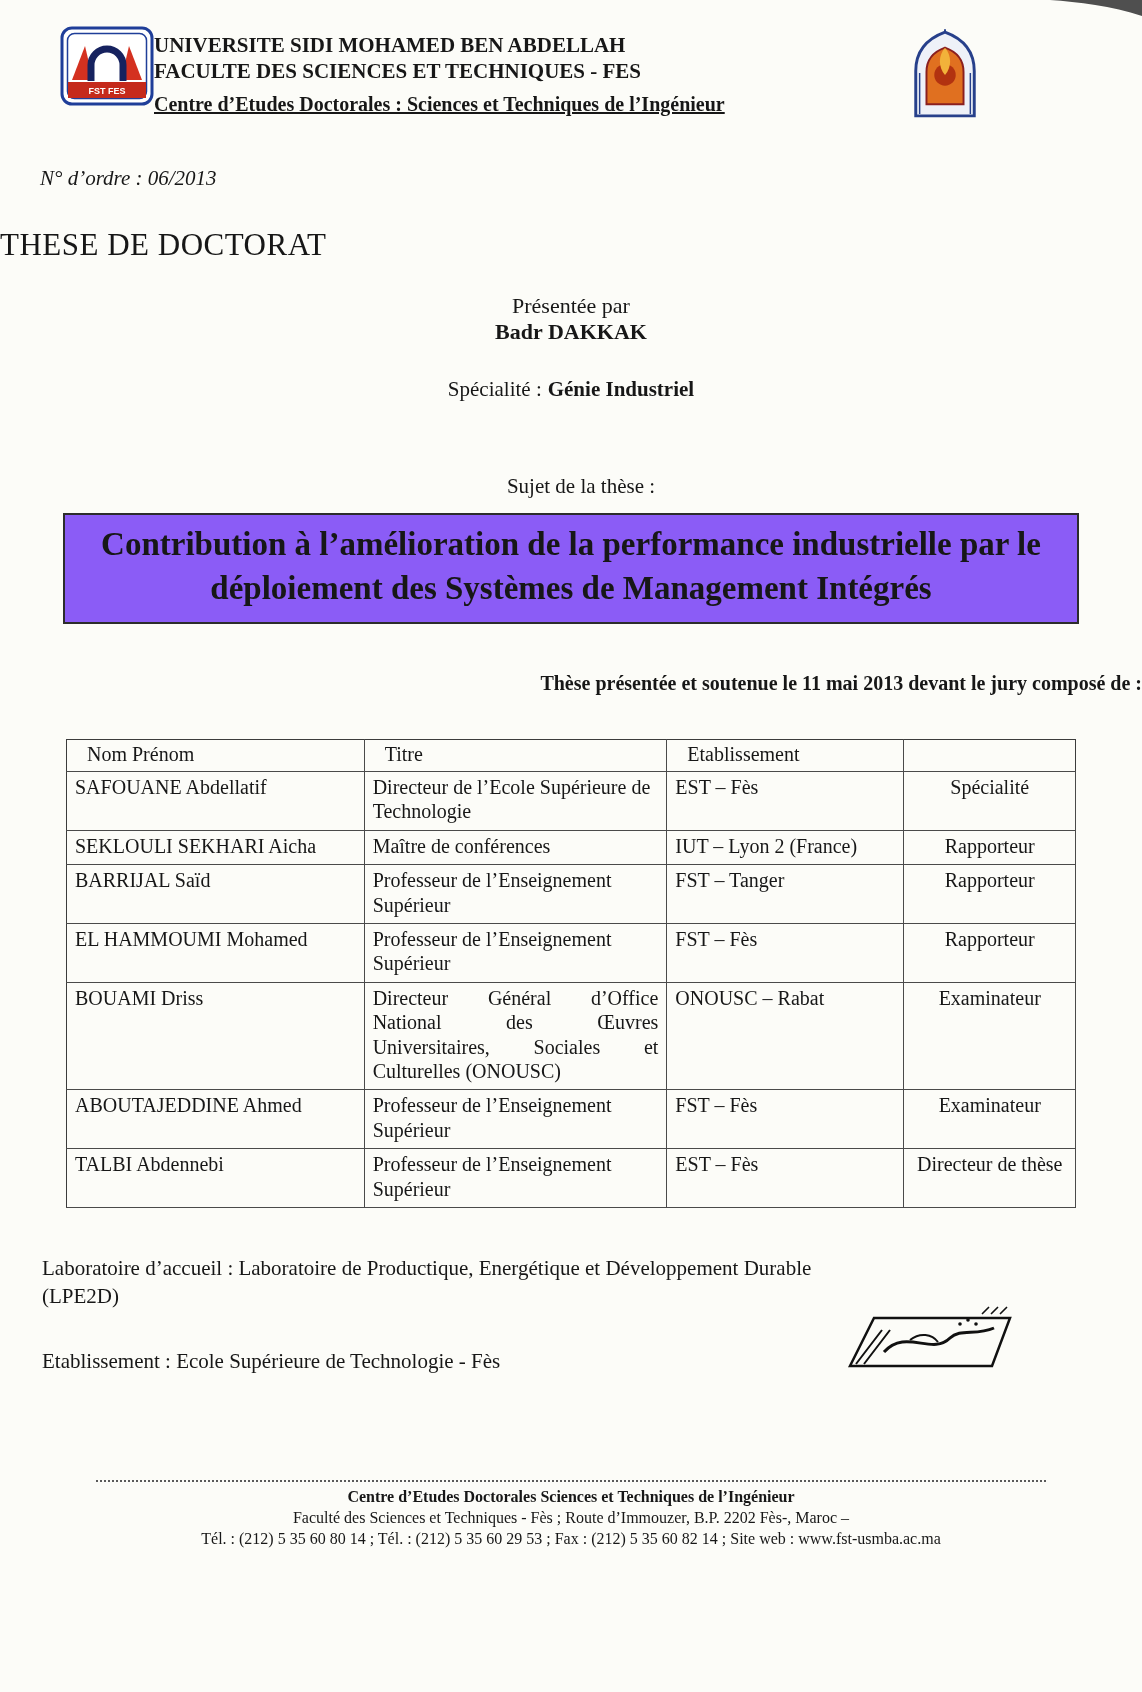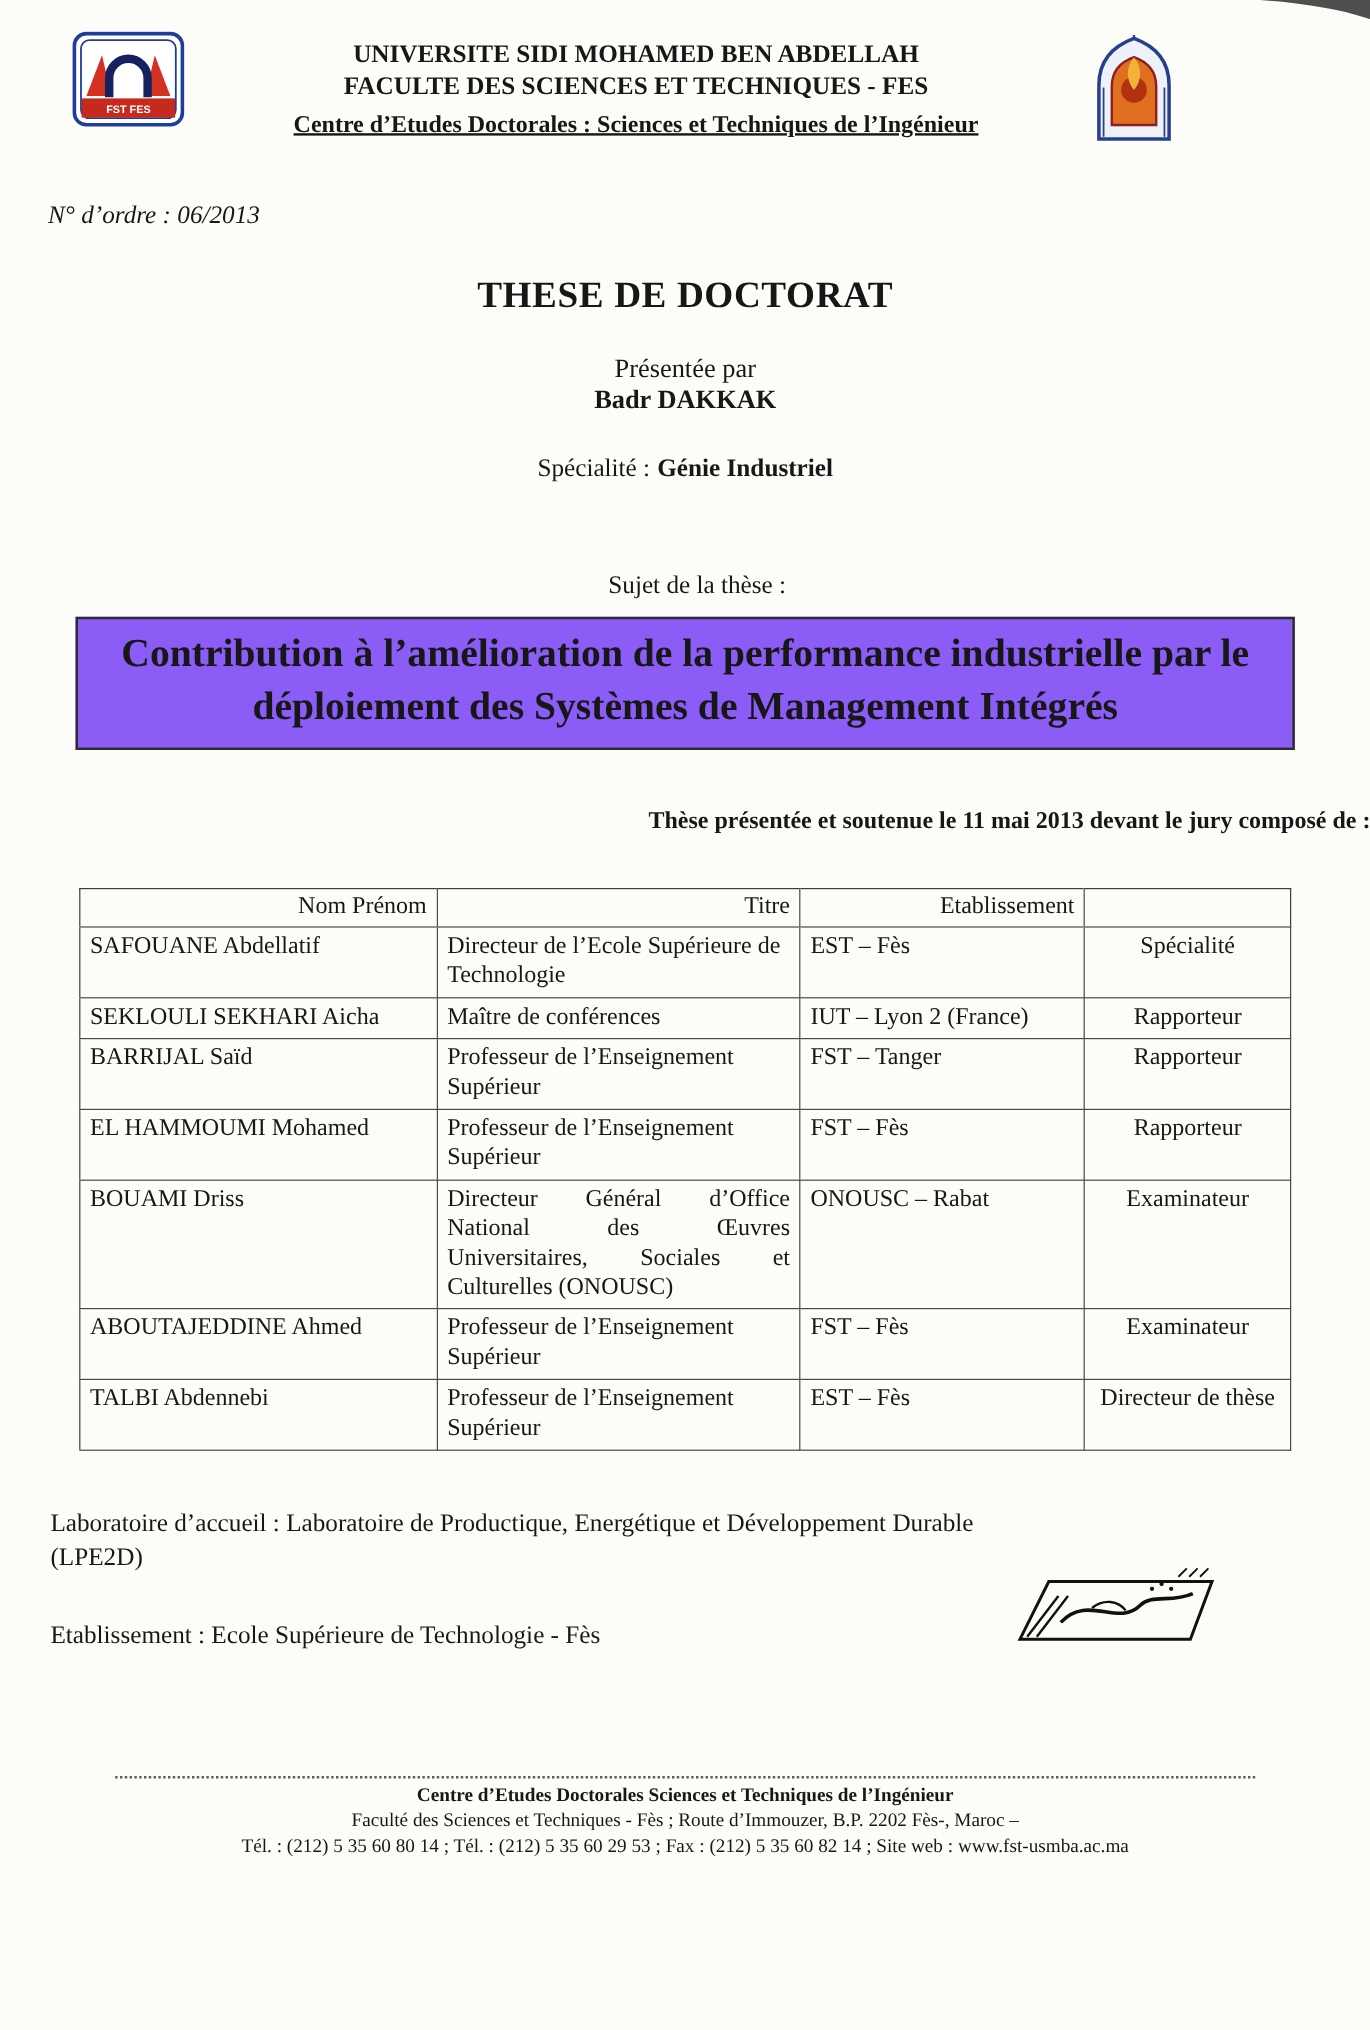--- a/index.html
+++ b/index.html
@@ -8,28 +8,28 @@
     width:1142px;height:1692px;
     margin:0 auto;
     background:#fcfcf8;
     font-family:"Liberation Serif", serif;
     color:#171717;
     overflow:hidden;
   }
   
   .header{display:flex;align-items:flex-start;padding-top:26px;}
   .logo-left{margin-left:60px;flex:0 0 auto;}
-  .header-text{flex:1 1 auto;text-align:center;padding-top:6px;}
+  .header-text{flex:1 1 auto;text-align:left;padding-top:6px;}
   .header-text .u-line{font-weight:bold;font-size:21px;line-height:1.25;}
   .header-text .center-line{font-weight:bold;font-size:20px;text-decoration:underline;margin-top:8px;}
   .logo-right{margin-right:158px;flex:0 0 auto;}
   .corner-artifact{position:absolute;top:0;right:0;width:92px;height:18px;}
   
   .order-number{margin:42px 0 0 40px;font-style:italic;font-size:21px;}
-  .doc-type{margin-top:36px;text-align:center;font-weight:bold;font-size:31px;letter-spacing:.5px;}
+  .doc-type{margin-top:36px;text-align:left;font-weight:normal;font-size:31px;letter-spacing:.5px;}
   .presented-by{margin-top:30px;text-align:center;font-size:22px;}
   .author{text-align:center;font-size:22px;font-weight:bold;}
   .specialty{margin-top:32px;text-align:center;font-size:21px;}
   .specialty .val{font-weight:bold;margin-left:6px;}
   .subject-label{margin-top:72px;text-align:center;font-size:21px;padding-left:20px;}
   
   .title-box{
     margin:14px auto 0;width:948px;
     border:2px solid #2c2c2c;
     padding:8px 32px 12px;
@@ -38,24 +38,24 @@
   }
   .defense-line{margin-top:48px;text-align:right;font-weight:bold;font-size:20px;}
   
   table.jury{
     margin:44px auto 0;width:1010px;
     border-collapse:collapse;table-layout:fixed;
     font-size:20px;
   }
   table.jury{border:1.6px solid #3c3c3c;}
   table.jury th{
-    font-weight:normal;text-align:right;
+    font-weight:normal;text-align:left;
     border-top:1px dashed #555;border-bottom:1px dashed #555;
     border-left:1px solid #4a4a4a;
-    padding:3px 8px 5px;
+    padding:3px 20px 5px;
   }
   table.jury td{
     border:1px solid #4a4a4a;
     vertical-align:top;
     padding:3px 8px 6px;line-height:1.22;
   }
   table.jury th:first-child, table.jury td:first-child{border-left:none;}
   table.jury td.role{text-align:center;}
   table.jury td.justify{text-align:justify;}
   

